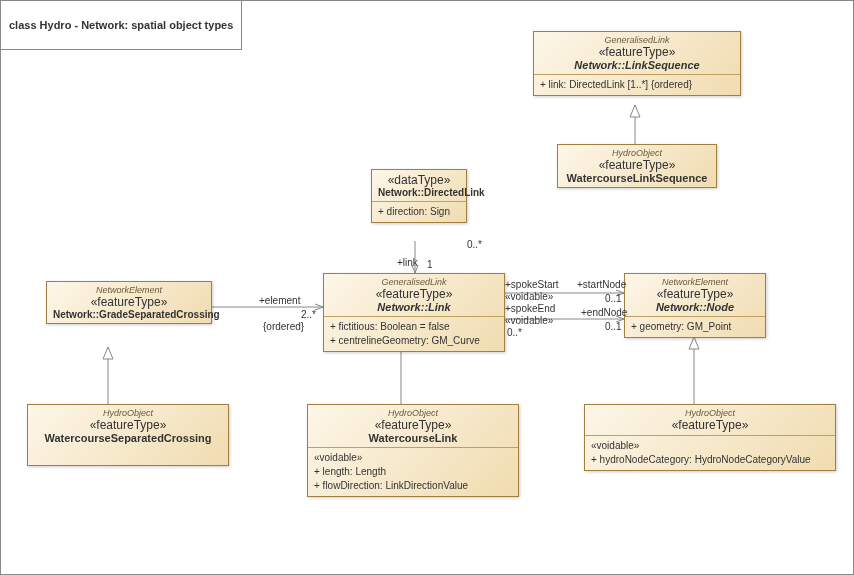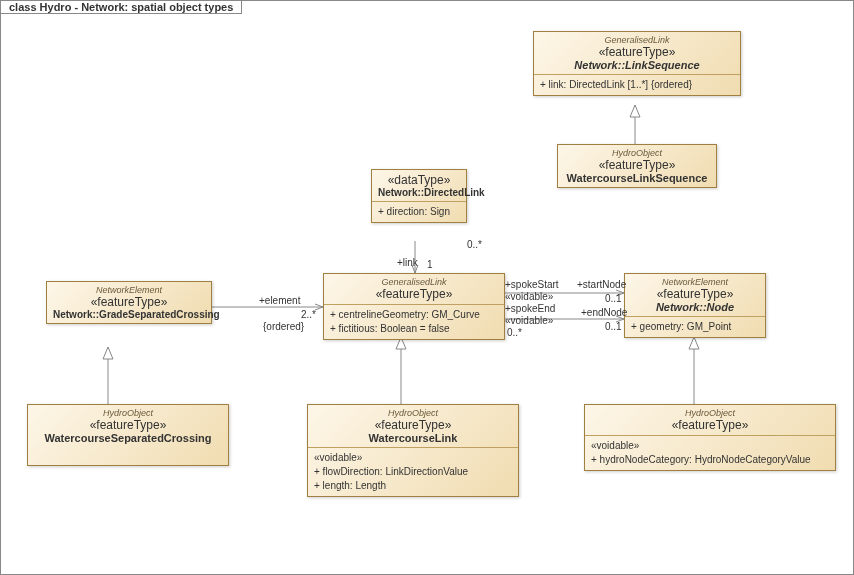--- a/index.html
+++ b/index.html
@@ -1,17 +1,17 @@
 <!DOCTYPE html>
 <html><head>
 <meta charset="utf-8">
 <style>
 body{margin:0;font-family:Arial,sans-serif;font-size:10px;background:#fff;color:#333}
 .canvas{position:relative;width:854px;height:575px;border:1px solid #888;box-sizing:border-box}
-.frame-title{position:absolute;top:0;left:0;border:1px solid #888;border-top:none;border-left:none;padding:0 8px;font-weight:bold;font-size:11px;background:#fff}
+.frame-title{position:absolute;top:0;left:0;border:1px solid #888;border-top:none;border-left:none;padding:18px 8px;font-weight:bold;font-size:11px;background:#fff}
 .box{position:absolute;border:1px solid #a08040;background:linear-gradient(135deg,#fdf6e8,#f0dcb0);box-shadow:1px 1px 3px rgba(0,0,0,.2)}
 .sect{border-bottom:1px solid #c0a060;padding:3px 6px}
 .sect:last-child{border-bottom:none}
 .tag{text-align:center;font-style:italic;color:#6b5a3a;font-size:9px}
 .st{text-align:center;font-size:12px}
 .nm{text-align:center;font-weight:bold;font-size:11px}
 .it{font-style:italic}
 .attr{font-size:10px;padding:3px 6px;line-height:1.4}
 svg{position:absolute;top:0;left:0;pointer-events:none}
 .lbl{position:absolute;font-size:10px;color:#333;background:transparent;white-space:nowrap}
@@ -63,24 +63,25 @@
         <div class="st">«dataType»</div>
         <div class="nm" style="font-size:10px">Network::DirectedLink</div>
       </div>
 <div class="attr">+   direction: Sign</div>
 </div>
 
 <div class="box" style="left:322px;top:272px;width:180px">
 <div class="sect">
         <div class="tag">GeneralisedLink</div>
         <div class="st">«featureType»</div>
+        <div class="nm it">Network::Link</div>
       </div>
 <div class="attr">
+        <div>+   fictitious: Boolean = false</div>
         <div>+   centrelineGeometry: GM_Curve</div>
-        <div>+   fictitious: Boolean = false</div>
       </div>
 </div>
 
 <div class="box" style="left:623px;top:272px;width:140px">
 <div class="sect">
         <div class="tag">NetworkElement</div>
         <div class="st">«featureType»</div>
         <div class="nm it">Network::Node</div>
       </div>
 <div class="attr">+   geometry: GM_Point</div>
@@ -103,22 +104,22 @@
 </div>
 
 <div class="box" style="left:306px;top:403px;width:210px">
 <div class="sect">
         <div class="tag">HydroObject</div>
         <div class="st">«featureType»</div>
         <div class="nm">WatercourseLink</div>
       </div>
 <div class="attr">
         <div>«voidable»</div>
+        <div>+   length: Length</div>
         <div>+   flowDirection: LinkDirectionValue</div>
-        <div>+   length: Length</div>
       </div>
 </div>
 
 <div class="box" style="left:583px;top:403px;width:250px">
 <div class="sect">
         <div class="tag">HydroObject</div>
         <div class="st">«featureType»</div>
       </div>
 <div class="attr">
         <div>«voidable»</div>

